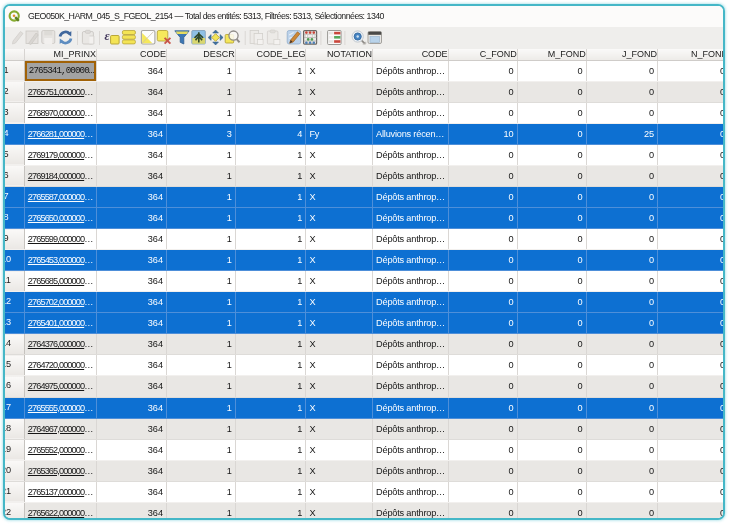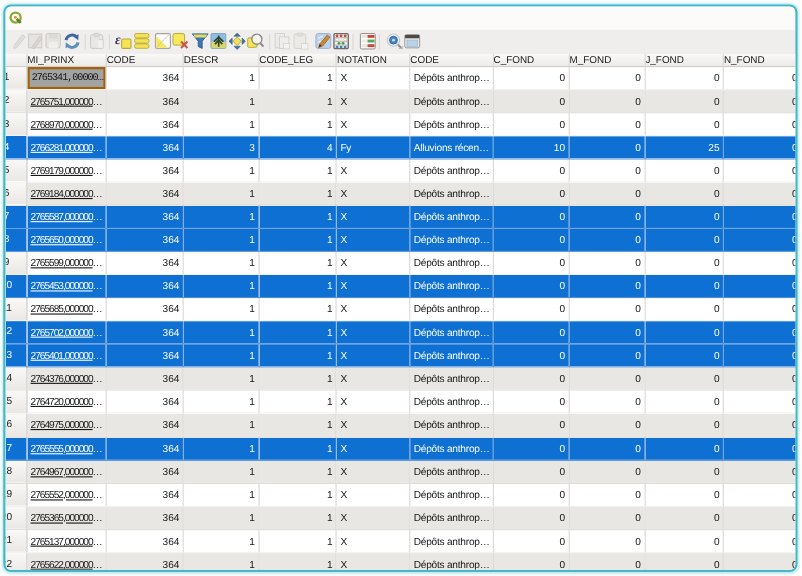--- a/index.html
+++ b/index.html
@@ -5,21 +5,21 @@
 * { margin:0; padding:0; box-sizing:border-box; }
 html,body { width:729px; height:524px; background:#ffffff; font-family:"Liberation Sans", sans-serif; overflow:hidden; }
 .win { position:absolute; left:3px; top:4px; width:722px; height:516px;
   border:2px solid #45b7c7; border-radius:7px; overflow:hidden; background:#fff;
   box-shadow:0 0 2.5px 1px rgba(110,205,216,0.45); }
 .titlebar { position:absolute; left:0; top:0; width:100%; height:21px; background:#fcfbfa; }
 .titlebar .logo { position:absolute; left:3px; top:4px; }
 .titlebar .ttext { position:absolute; left:23px; top:4.8px; font-size:8.8px; color:#1d1d1d; letter-spacing:-0.55px; word-spacing:0.2px; white-space:nowrap; }
 .toolbar { position:absolute; left:0; top:21px; width:100%; height:21.5px; background:#efeeec; }
 .tbl { position:absolute; left:0; top:42.5px; width:723.7px; border-collapse:collapse; table-layout:fixed; font-size:9.2px; color:#161616; }
-.tbl th { height:11.75px; background:linear-gradient(#faf9f8,#edebe8); border-right:1px solid #d7d4d1; border-bottom:1px solid #cfccc9; font-weight:normal; font-size:9px; text-align:left; padding:0; color:#1a1a1a; }
+.tbl th { height:11.75px; background:linear-gradient(#faf9f8,#edebe8); border-right:1px solid #d7d4d1; border-bottom:1px solid #cfccc9; font-weight:normal; font-size:9px; text-align:right; padding:0; color:#1a1a1a; }
 .tbl td { height:21.05px; padding:0 3px; border-right:1px solid #dad7d4; white-space:nowrap; overflow:hidden; }
 .tbl td.num { text-align:right; }
 .tbl td.txt { text-align:left; padding:0 2px 0 3px; text-overflow:ellipsis; letter-spacing:-0.2px; }
 .tbl td.mi { letter-spacing:-0.9px; padding-right:0;text-decoration:underline; }
 .tbl tr.w td { background:#ffffff; border-bottom:1px solid #f2f0ee; }
 .tbl tr.g td { background:#e9e7e4; border-bottom:1px solid #dedcd9; }
 .tbl tr.s td { background:#0d70d2; color:#fbfdff; border-right:1px solid #4e8fd9; border-bottom:1px solid #4e8fd9; }
 .tbl td.rh { background:linear-gradient(#fbfaf9,#e8e5e2); border-right:1px solid #c6c3bf; border-bottom:1px solid #d6d3d0; position:relative; padding:0; }
 .tbl td.rh span { position:absolute; left:-13px; top:4px; width:28px; text-align:center; color:#222; }
 .tbl tr.s td.rh span { color:#fafcff; }
@@ -30,20 +30,21 @@
 </style>
 </head>
 <body>
 <div class="win">
   <div class="titlebar">
     <svg class="logo" width="13" height="13" viewBox="0 0 13 13">
       <circle cx="6.2" cy="6" r="4.6" fill="none" stroke="#87ac31" stroke-width="2.1"></circle>
       <circle cx="6" cy="5.8" r="1.3" fill="#e08b28"></circle>
       <path d="M7.2 7.2 L10.8 10.8" stroke="#5d7e1f" stroke-width="2.4"></path>
     </svg>
+    <span class="ttext">GEO050K_HARM_045_S_FGEOL_2154 — Total des entités: 5313, Filtrées: 5313, Sélectionnées: 1340</span>
   </div>
   <div class="toolbar">
     <svg width="718" height="22" viewBox="0 0 718 22">
 <defs>
 <g id="ydisk">
             <rect x="0" y="0" width="13" height="4" rx="1.5" fill="#f4e455" stroke="#b8a43a" stroke-width="0.8"></rect>
           </g>
 </defs>
 
 <g transform="translate(5,3)" opacity="0.85">

